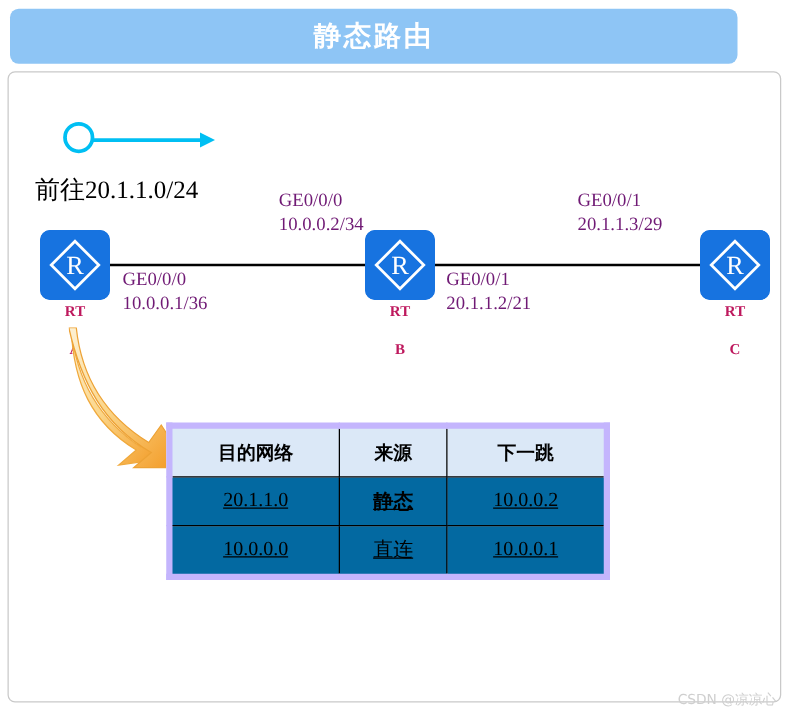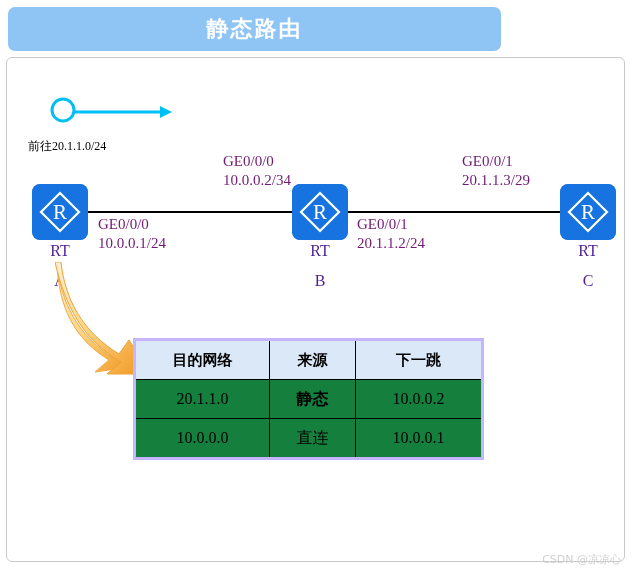--- a/index.html
+++ b/index.html
@@ -13,21 +13,21 @@
     position: relative;
     font-family: "Liberation Serif", "DejaVu Serif", serif;
     overflow: hidden;
   }
 
   
   #header-banner {
     position: absolute;
     left: 8px;
     top: 7px;
-    width: 493px;
+    width: 582px;
     height: 44px;
     background: #8ec5f5;
     border-radius: 7px;
     display: flex;
     align-items: center;
     justify-content: center;
   }
   #header-title {
     color: #ffffff;
     font-size: 22px;
@@ -54,43 +54,43 @@
     position: absolute;
     left: 48px;
     top: 96px;
     width: 125px;
     height: 32px;
   }
   #traffic-label {
     position: absolute;
     left: 28px;
     top: 138px;
-    font-size: 12px;
+    font-size: 20px;
     color: #000000;
     white-space: nowrap;
   }
 
   
   .router {
     position: absolute;
     width: 56px;
     height: 56px;
   }
   .router-icon {
     width: 56px;
     height: 56px;
     background: #1773e0;
     border-radius: 8px;
     display: block;
   }
   .router-name {
     position: absolute;
-    font-size: 16px;
-    font-weight: normal;
-    color: #4c1d95;
+    font-size: 12px;
+    font-weight: bold;
+    color: #be185d;
     text-align: center;
     white-space: nowrap;
   }
 
   #router-a { left: 32px; top: 184px; }
   #router-b { left: 292px; top: 184px; }
   #router-c { left: 560px; top: 184px; }
 
   .router-name-line1 { width: 56px; top: 58px; left: 0; }
   .router-name-line2 { width: 56px; top: 88px; left: 0; }
@@ -125,41 +125,42 @@
     width: 120px;
     height: 122px;
   }
 
   
   #routing-table {
     position: absolute;
     left: 133px;
     top: 338px;
     border-collapse: collapse;
-    border: 3px solid #c4b5fd;
+    border: 5px solid #c4b5fd;
     background: #ffffff;
     padding-left: 17px;
   }
   #routing-table th,
   #routing-table td {
     border: 1px solid #000000;
     text-align: center;
     font-size: 16px;
     color: #000000;
     padding: 0;
     height: 38px;
   }
   #routing-table th {
     background: #dbe8f7;
     font-weight: bold;
     font-family: "DejaVu Sans", "Liberation Sans", sans-serif;
     font-size: 15px;
   }
   #routing-table td {
-    background: #15803d;
+    background: #0369a1;
+    text-decoration: underline;
   }
   .col-dest { width: 133px; }
   .col-src  { width: 85px;  }
   .col-next { width: 125px; }
   .cell-static {
     color: #ff0000;
     font-weight: bold;
     font-family: "DejaVu Sans", "Liberation Sans", sans-serif;
   }
   .cell-cn {
@@ -224,29 +225,29 @@
   </svg>
   <div class="router-name router-name-line1">RT</div>
   <div class="router-name router-name-line2">C</div>
 </div>
 
 <div class="link-line" id="link-ab"></div>
 <div class="link-line" id="link-bc"></div>
 
 <div class="iface-label" id="iface-a-right">
   <div>GE0/0/0</div>
-  <div>10.0.0.1/24</div>
+  <div>10.0.0.1/36</div>
 </div>
 <div class="iface-label" id="iface-b-left">
   <div>GE0/0/0</div>
   <div>10.0.0.2/34</div>
 </div>
 <div class="iface-label" id="iface-b-right">
   <div>GE0/0/1</div>
-  <div>20.1.1.2/24</div>
+  <div>20.1.1.2/21</div>
 </div>
 <div class="iface-label" id="iface-c-left">
   <div>GE0/0/1</div>
   <div>20.1.1.3/29</div>
 </div>
 
 <svg id="callout-arrow" viewBox="0 0 120 122">
   <defs>
     <linearGradient id="arrowGrad" x1="0" y1="0" x2="1" y2="1">
       <stop offset="0%" stop-color="#fdf1d4"></stop>

